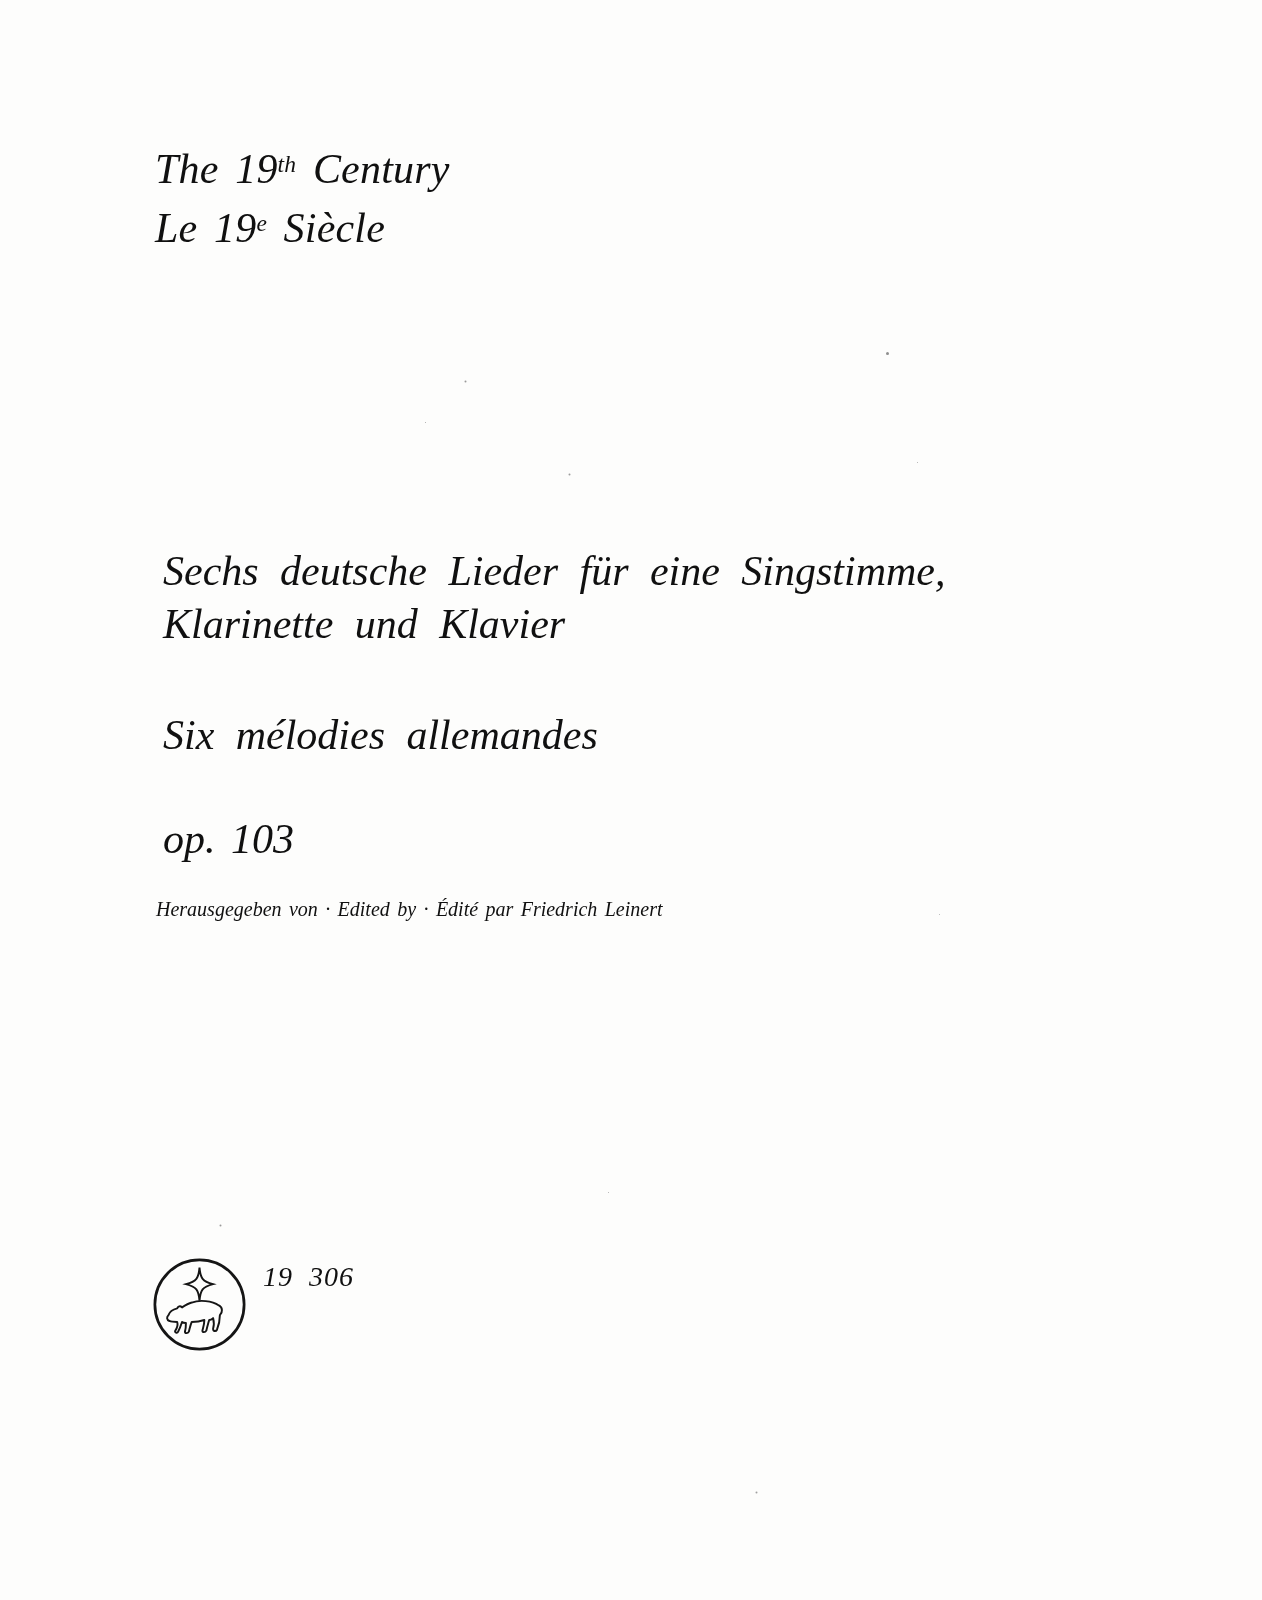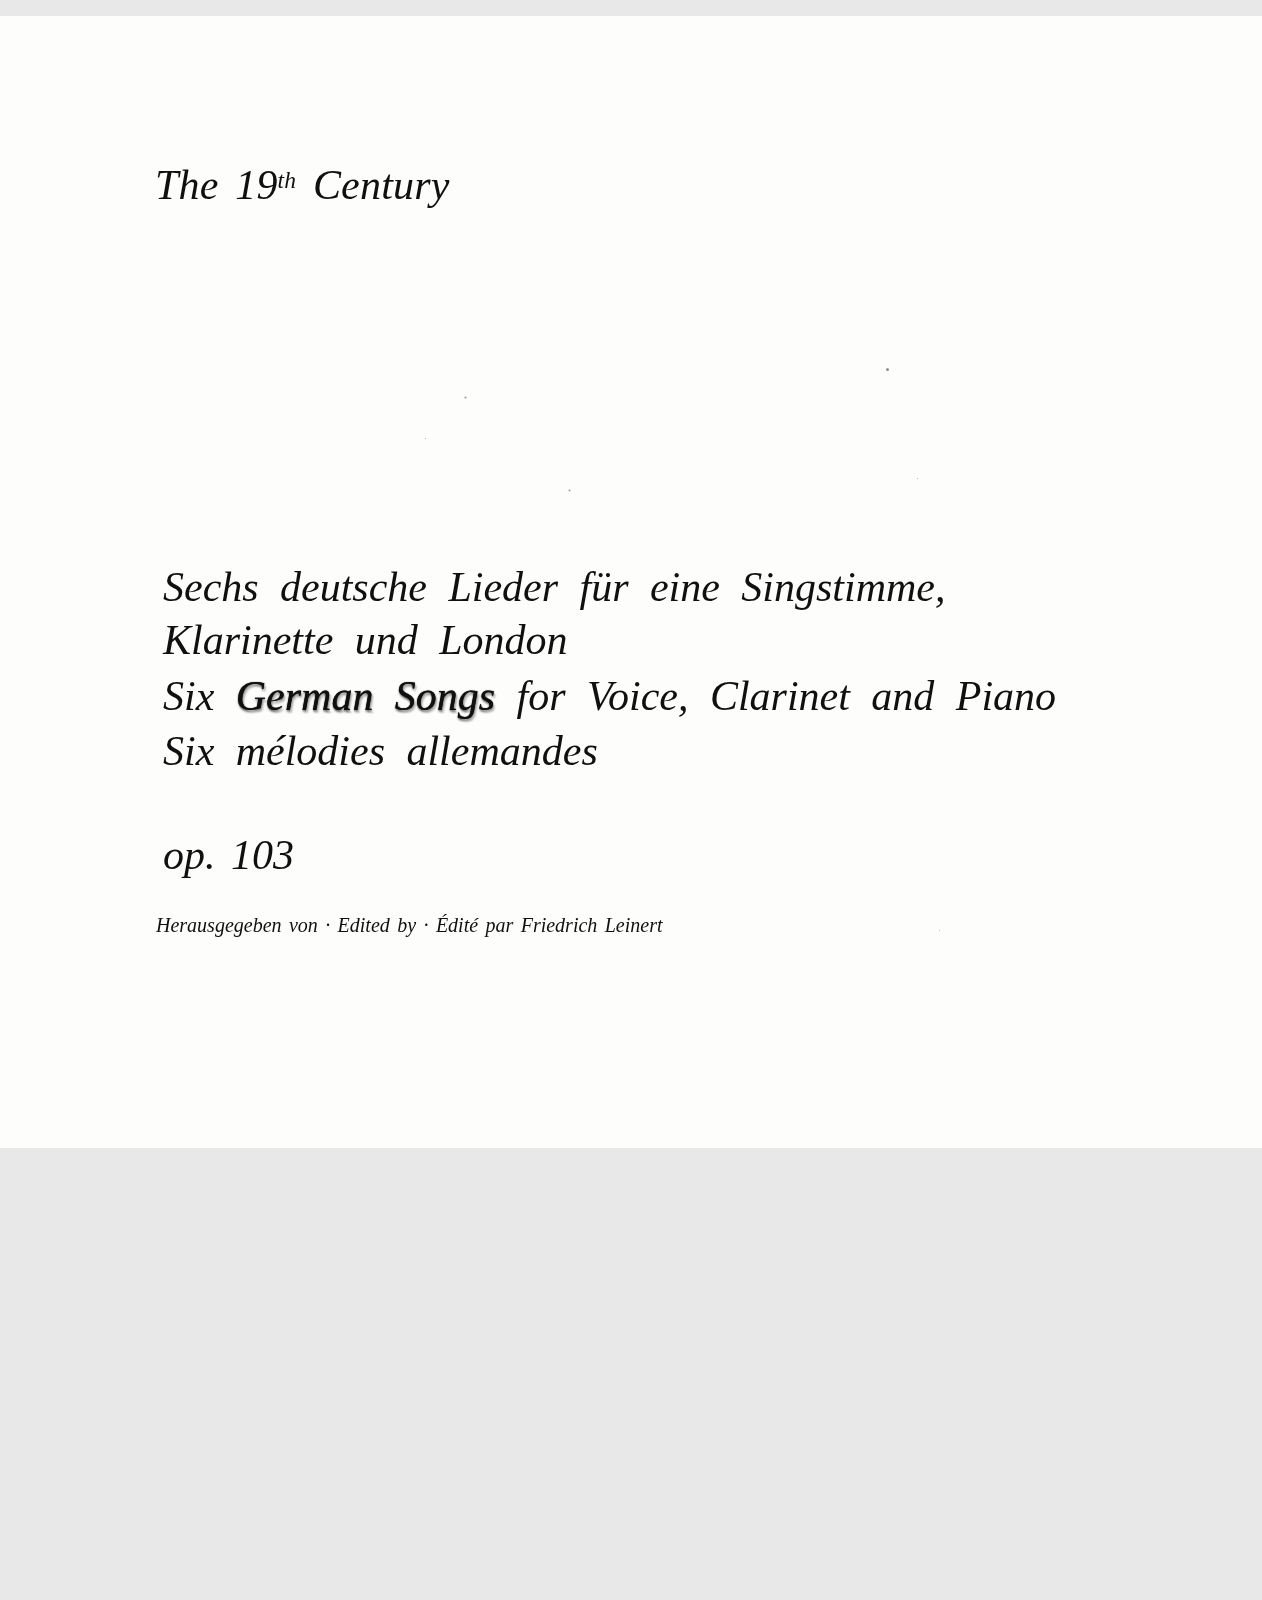--- a/index.html
+++ b/index.html
@@ -3,22 +3,22 @@
 <meta charset="utf-8">
 <style>
   html, body { margin: 0; padding: 0; }
   body {
     background: #e8e8e8;
     font-family: "Liberation Serif", serif;
   }
   .sheet {
     position: relative;
     width: 1262px;
-    height: 1132px;
-    margin: 16px auto;
+    height: 1600px;
+    margin: 0 auto;
     background: #fdfdfc;
     color: #101010;
     font-style: italic;
     overflow: hidden;
   }
   .abs { position: absolute; }
 
   
   .series {
     left: 155px;
@@ -114,26 +114,26 @@
       52px 561px 0 -1px #909090;
   }
 </style>
 </head>
 <body>
 
 <div class="sheet">
 
   <div class="abs series">
     <div><span>The 19</span><sup class="sup">th</sup><span> Century</span></div>
+    <div><span>Le 19</span><sup class="sup">e</sup><span> Siècle</span></div>
   </div>
 
 
   <div class="abs worktitle t-de1">Sechs deutsche Lieder für eine Singstimme,</div>
-  <div class="abs worktitle t-de2">Klarinette und London</div>
-  <div class="abs worktitle t-en"><span>Six </span><span class="smudge">German Songs</span><span> for Voice, Clarinet and Piano</span></div>
+  <div class="abs worktitle t-de2">Klarinette und Klavier</div>
   <div class="abs worktitle t-fr1">Six mélodies allemandes</div>
   <div class="abs worktitle t-op">op. 103</div>
 
   <div class="abs editor">Herausgegeben von · Edited by · Édité par Friedrich Leinert</div>
 
   <div class="abs logo">
     <svg viewBox="0 0 100 100" width="97" height="97">
       <circle cx="50" cy="50" r="46" fill="none" stroke="#151515" stroke-width="2.8"></circle>
       <path d="M50,12 C51,23 53,26 64,29 C53,32 51,35 50,46 C49,35 47,32 36,29 C47,26 49,23 50,12 Z" fill="#fdfdfc" stroke="#151515" stroke-width="2" stroke-linejoin="miter"></path>
       <path d="M18,61

